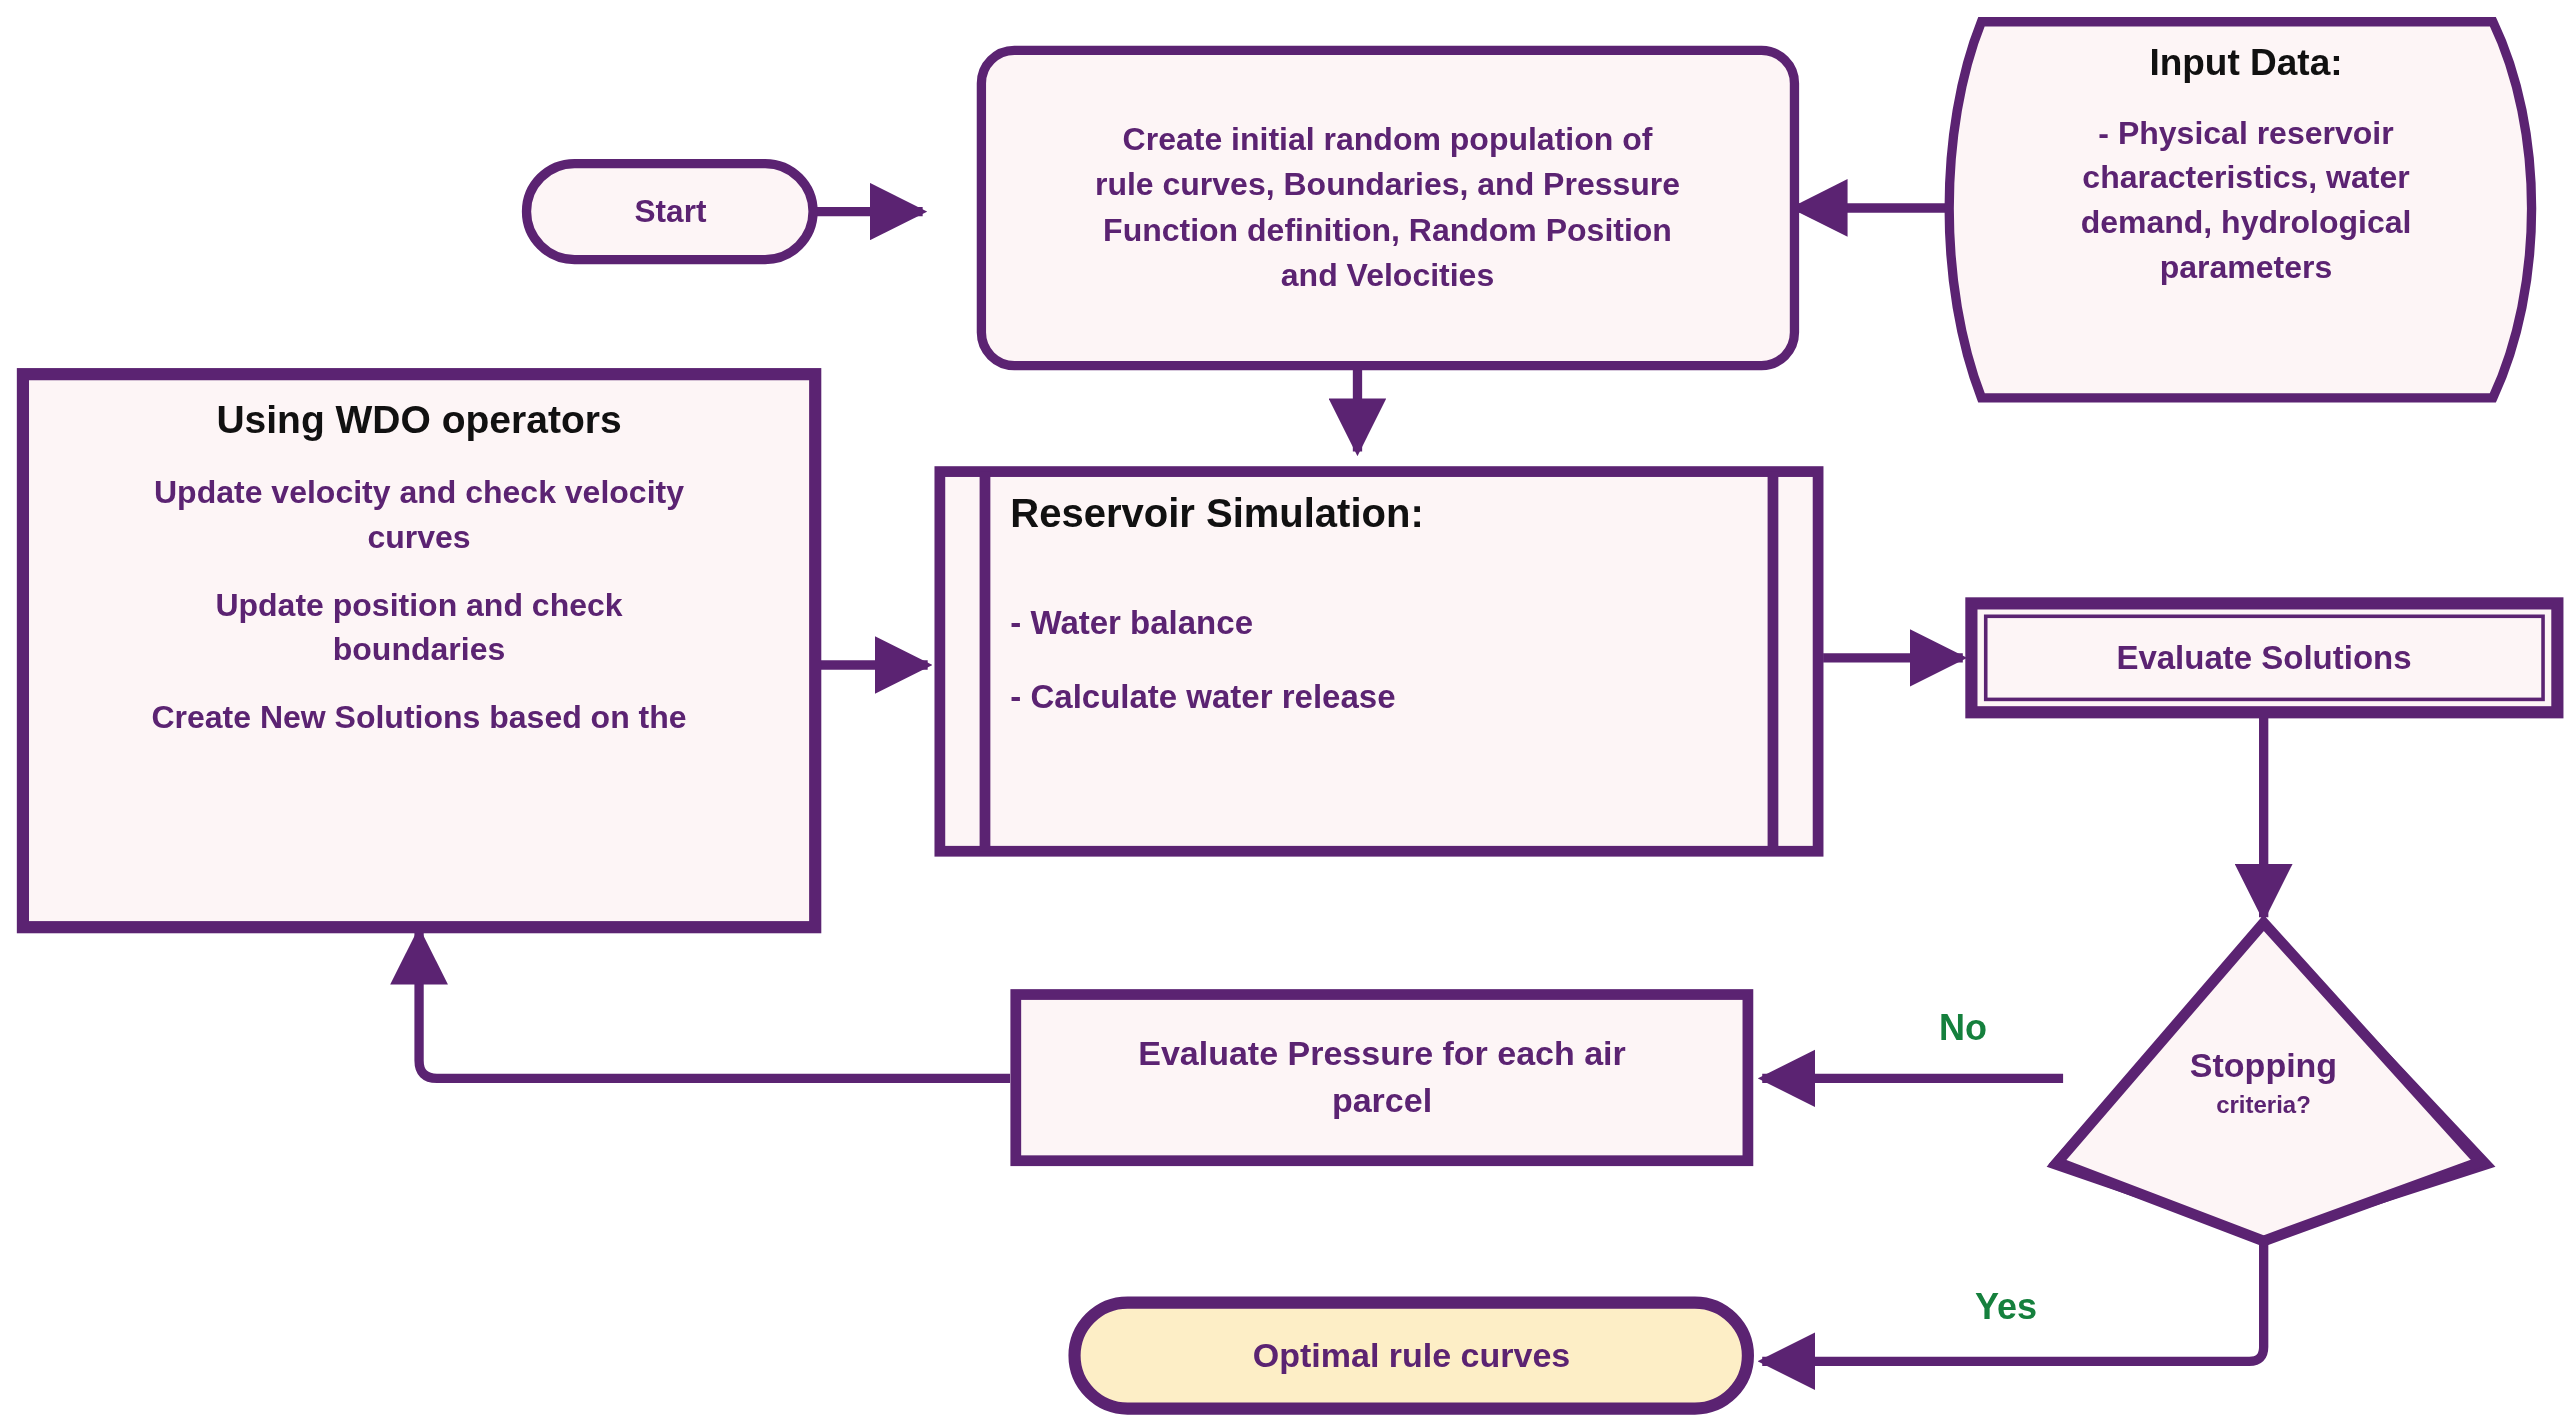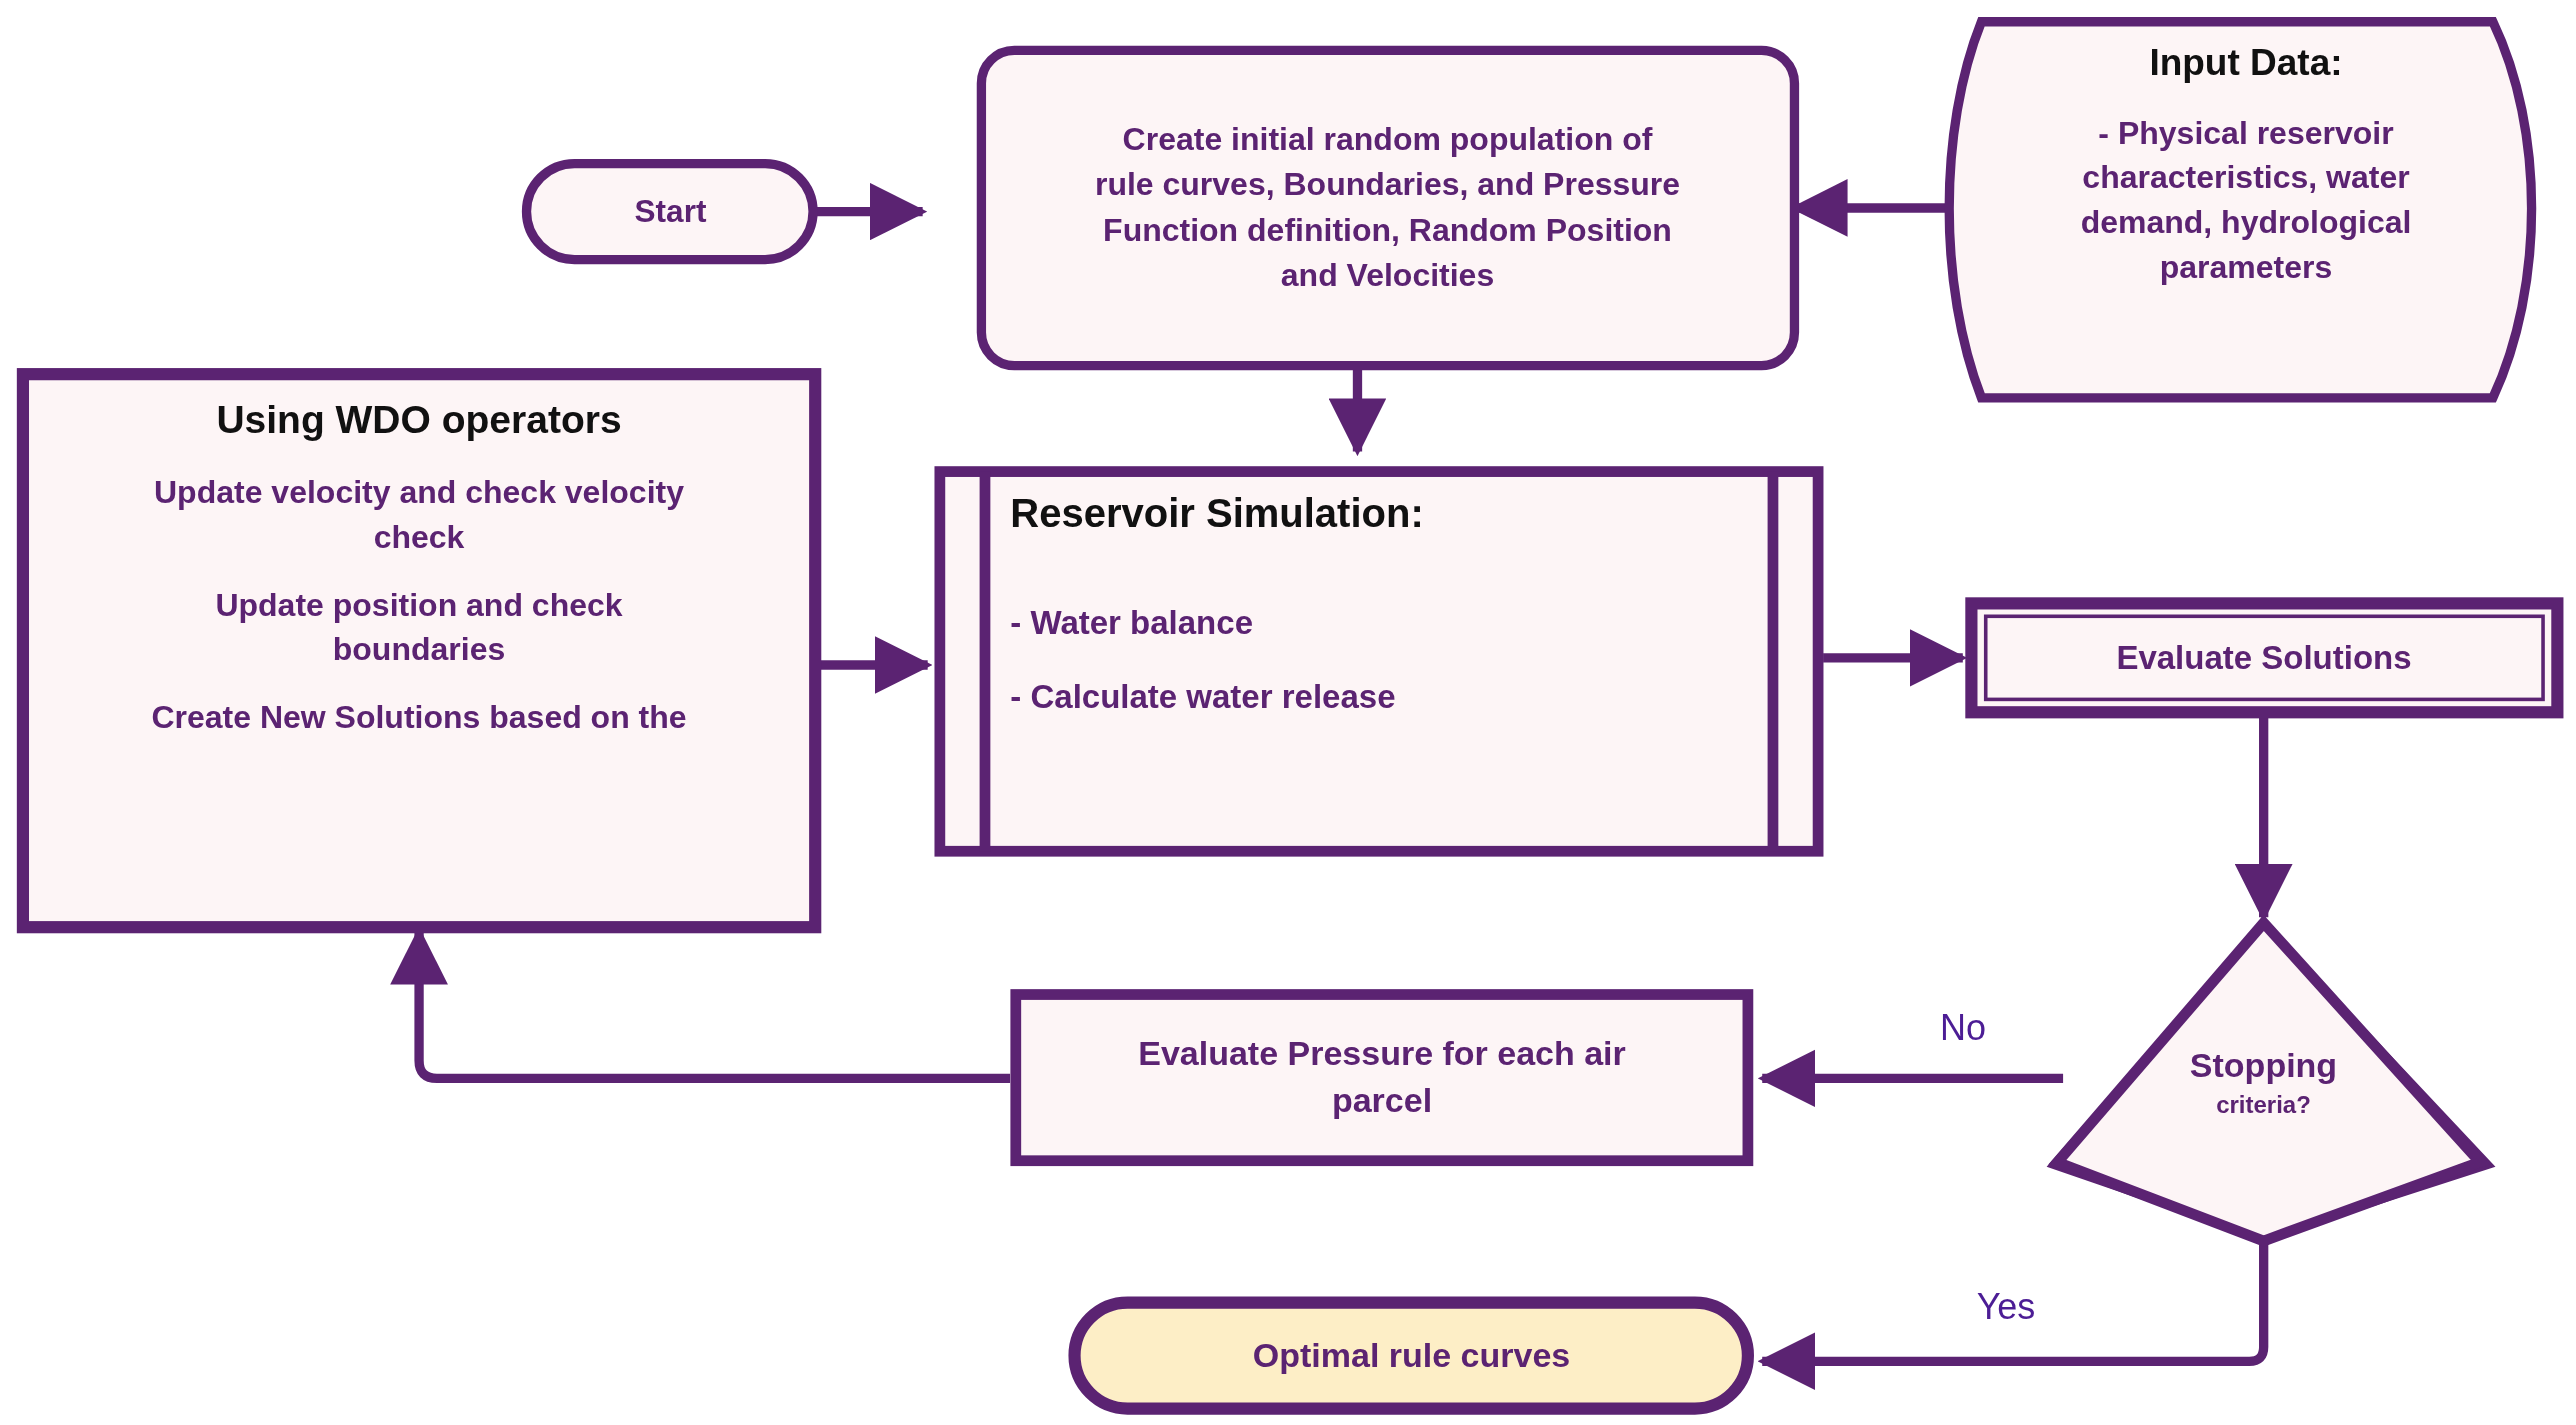--- a/index.html
+++ b/index.html
@@ -6,21 +6,21 @@
   body{width:2576px;height:1426px;overflow:hidden;
        font-family:"Liberation Sans", sans-serif;}
   #stage{position:relative;width:2576px;height:1426px;background:#fff;}
   svg.layer{position:absolute;top:0;left:0;width:2576px;height:1426px;}
 
   .nodeText{position:absolute;display:flex;flex-direction:column;
             justify-content:center;box-sizing:border-box;pointer-events:none;}
   .t-center{text-align:center;align-items:center;}
   .title{color:#111111;font-weight:bold;}
   .body{color:#5b2372;font-weight:bold;}
-  .plain{color:#4c1d95;font-weight:normal;}
+  .plain{color:#15803d;font-weight:bold;}
 
   .ln{display:block;width:100%;}
 </style>
 </head>
 <body>
 
 <div id="stage">
 
   <svg class="layer" viewBox="0 0 3596 1990">
     <defs>
@@ -92,21 +92,21 @@
     <span class="ln title" style="font-size:37px;margin-bottom:21.5px;">Input Data:</span>
     <span class="ln body" style="font-size:32px;">- Physical reservoir</span>
     <span class="ln body" style="font-size:32px;">characteristics, water</span>
     <span class="ln body" style="font-size:32px;">demand, hydrological</span>
     <span class="ln body" style="font-size:32px;">parameters</span>
   </div>
 
   <div class="nodeText t-center" style="left:23px;top:374px;width:792px;height:553px;padding:18.6px 17px 0 17px;line-height:1.38;justify-content:flex-start;">
     <span class="ln title" style="font-size:39px;margin-bottom:24px;">Using WDO operators</span>
     <span class="ln body" style="font-size:32px;">Update velocity and check velocity</span>
-    <span class="ln body" style="font-size:32px;margin-bottom:24px;">check</span>
+    <span class="ln body" style="font-size:32px;margin-bottom:24px;">curves</span>
     <span class="ln body" style="font-size:32px;">Update position and check</span>
     <span class="ln body" style="font-size:32px;margin-bottom:24px;">boundaries</span>
     <span class="ln body" style="font-size:32px;">Create New Solutions based on the</span>
   </div>
 
   <div class="nodeText" style="left:996px;top:471px;width:774px;height:380px;padding:15.8px 0 0 14.3px;line-height:1.3;justify-content:flex-start;align-items:stretch;">
     <span class="ln title" style="font-size:40px;text-align:left;margin-bottom:34px;">Reservoir Simulation:</span>
     <span class="ln body" style="font-size:33px;text-align:left;margin-bottom:31.5px;margin-top:29px;">- Water balance</span>
     <span class="ln body" style="font-size:33px;text-align:left;">- Calculate water release</span>
   </div>

